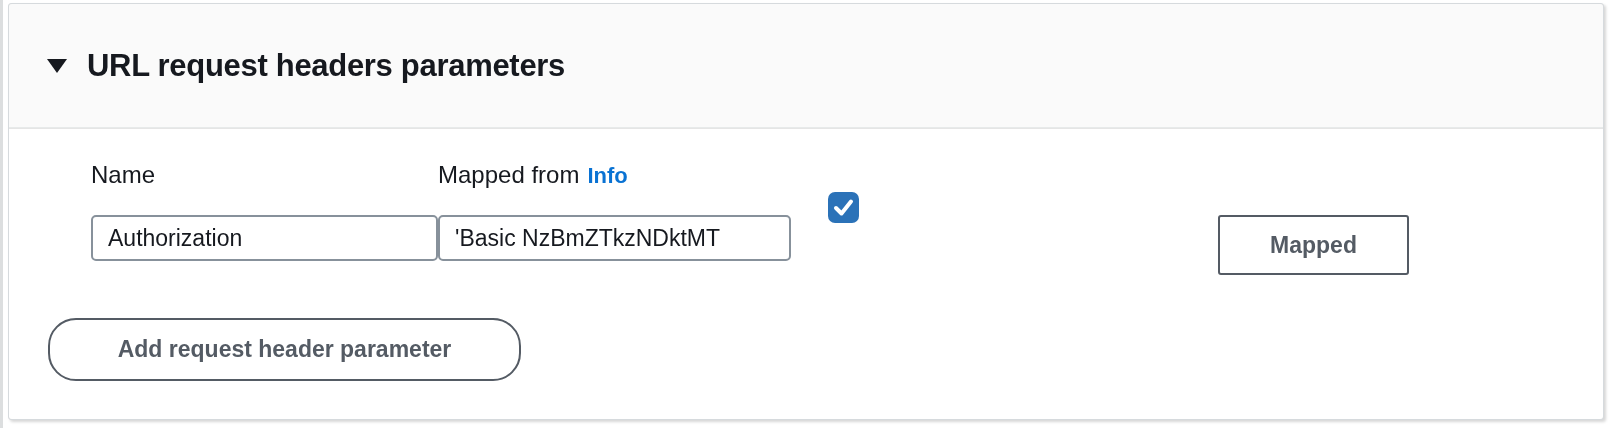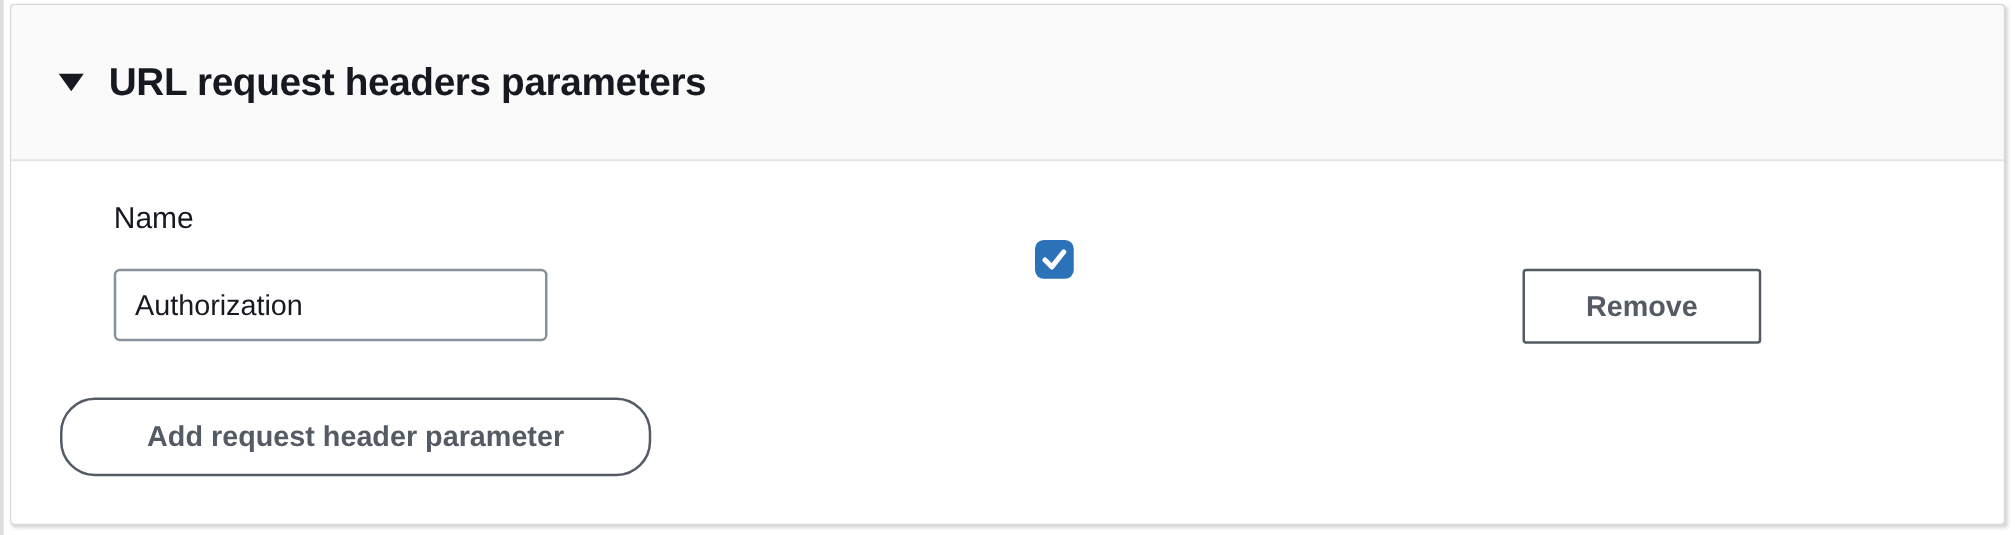--- a/index.html
+++ b/index.html
@@ -71,21 +71,21 @@
     font-weight: 700;
     color: #0972d3;
     text-decoration: none;
     margin-left: 8px;
     cursor: pointer;
   }
   .text-input {
     display: block;
     margin-top: 24px;
     width: 100%;
-    height: 58px;
+    height: 46px;
     border: 2px solid #87919b;
     border-radius: 5px;
     background: #ffffff;
     font-family: "Liberation Sans", sans-serif;
     font-size: 23px;
     color: #16191f;
     padding: 0 10px 0 15px;
     outline: none;
     white-space: nowrap;
     overflow: hidden;
@@ -129,27 +129,33 @@
     <span class="panel-title">URL request headers parameters</span>
   </div>
 
   <div class="panel-body">
 
     <div class="col col-name">
       <div class="field-label">Name</div>
       <input class="text-input" type="text" value="Authorization" style="">
     </div>
 
+    <div class="col col-mapped">
+      <div class="field-label">
+        <span>Mapped from</span><a class="info-link" href="#">Info</a>
+      </div>
+      <input class="text-input" type="text" value="'Basic NzBmZTkzNDktMT" style="">
+    </div>
 
     <div class="col col-caching">
       <div class="checkbox checked">
         <svg width="23" height="23" viewBox="0 0 23 23">
           <path d="M4 12 L9.5 17.5 L19 5.5" fill="none" stroke="#ffffff" stroke-width="4" stroke-linecap="round" stroke-linejoin="round"></path>
         </svg>
       </div>
     </div>
 
-    <button class="btn btn-remove">Remove</button>
+    <button class="btn btn-remove">Mapped</button>
 
     <button class="btn btn-add">Add request header parameter</button>
 
   </div>
 </div>
 
 </body></html>

